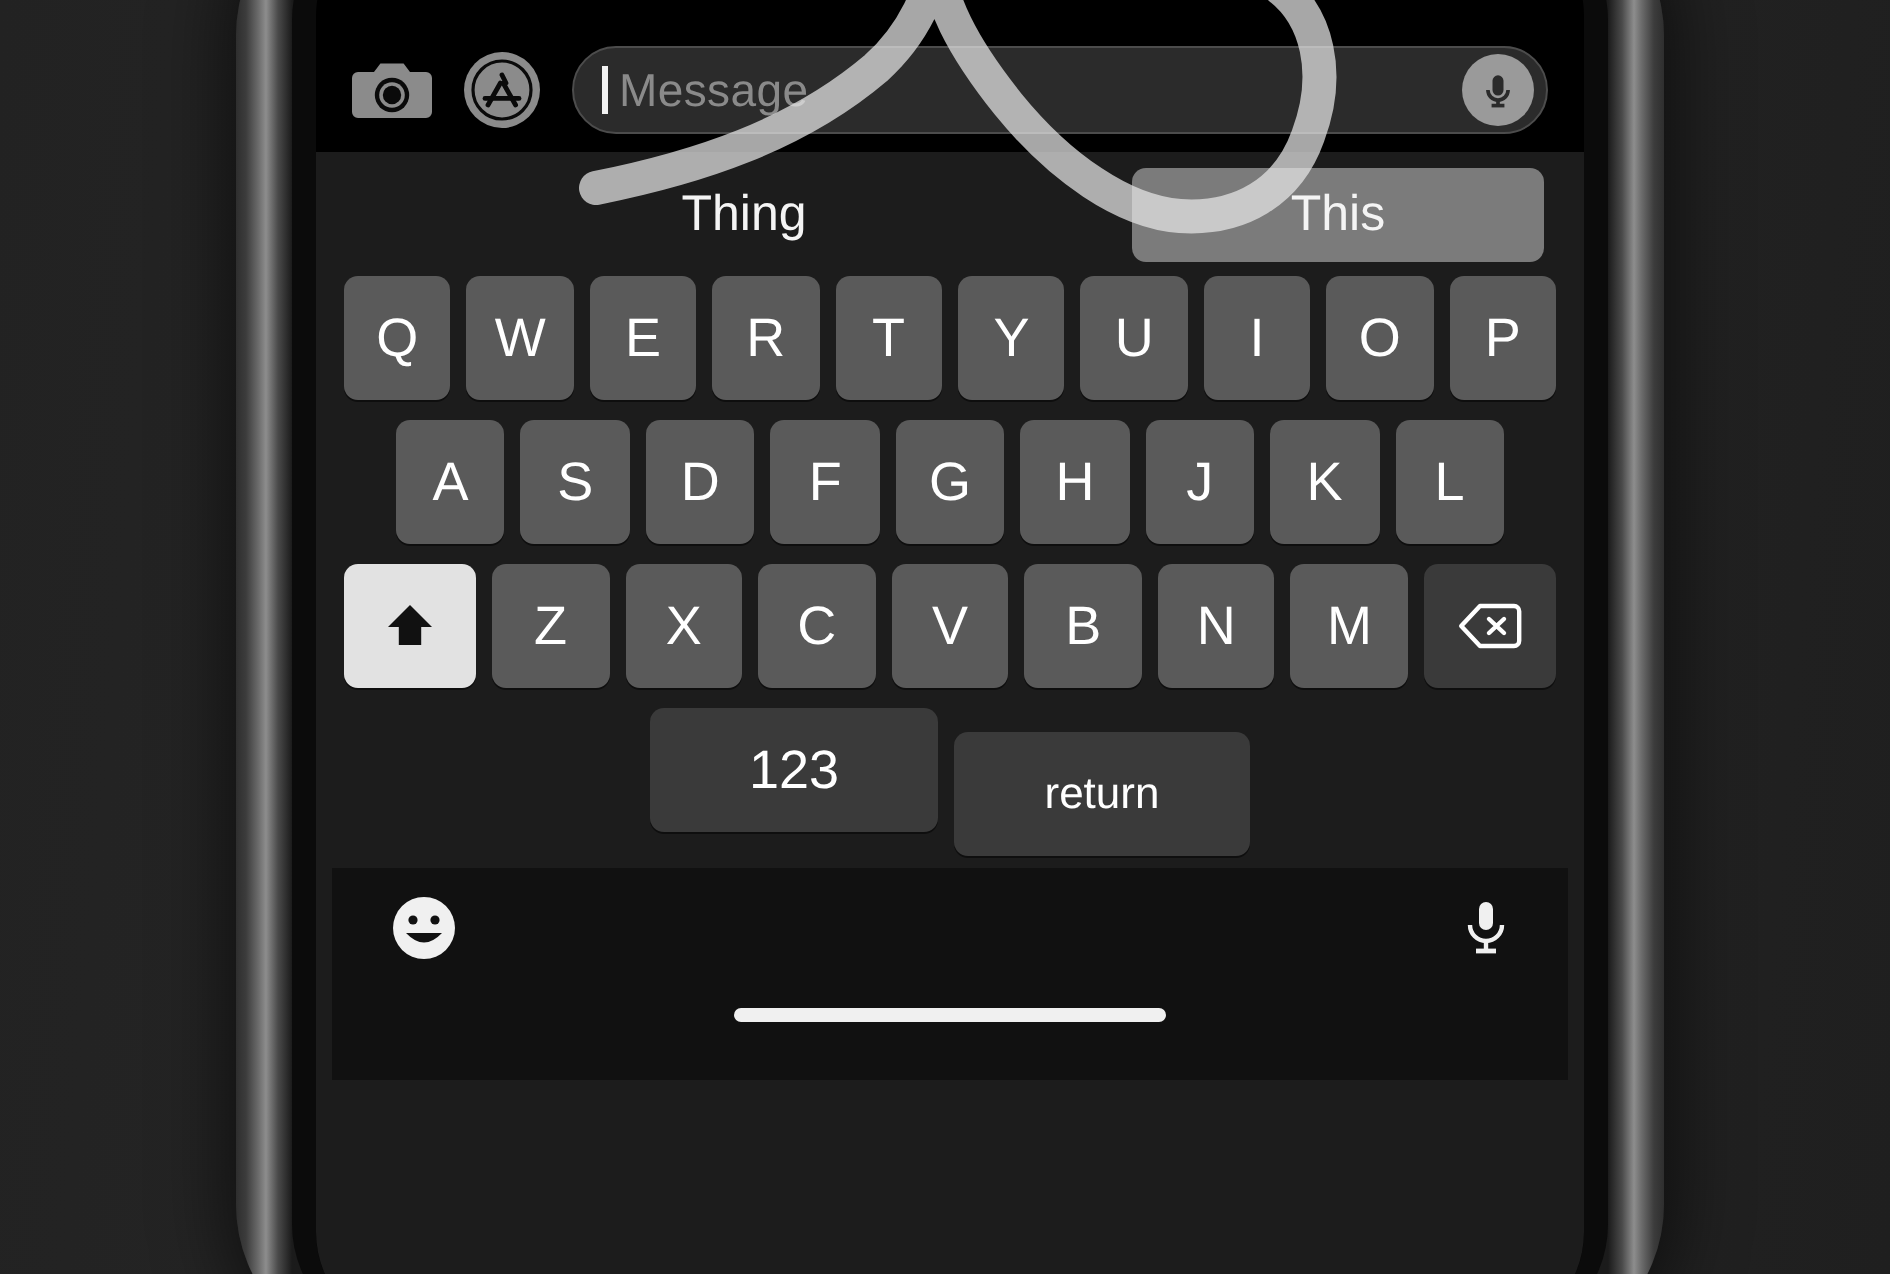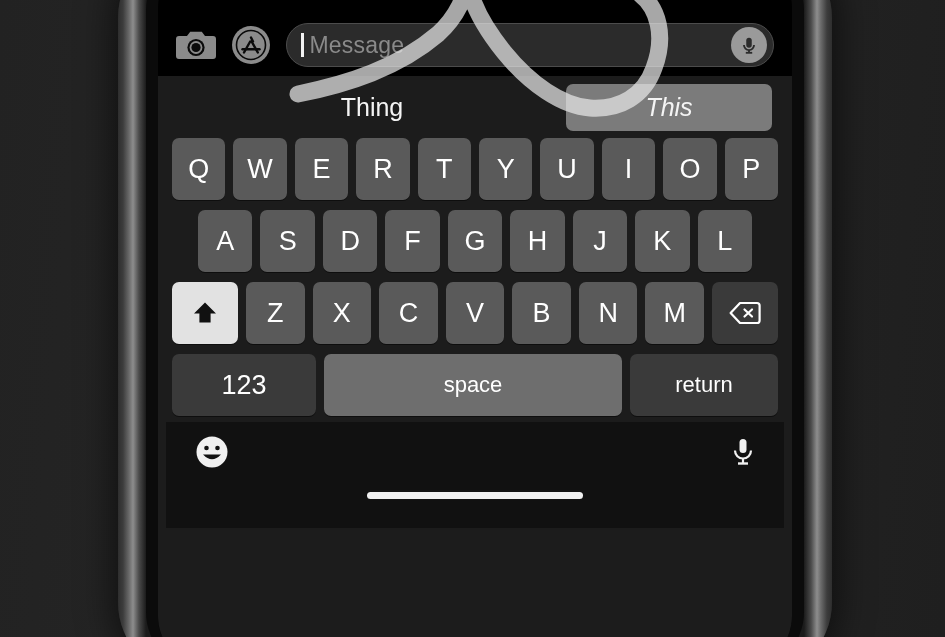--- a/index.html
+++ b/index.html
@@ -127,21 +127,20 @@
     flex: 1 1 0;
     text-align: center;
     color: #f4f4f4;
     font-size: 25px;
     padding: 9px 0;
     border-radius: 7px;
   }
   .predict.selected {
     background: #7b7b7b;
     max-width: 206px;
-    font-style: italic;
   }
 
   
   .krow {
     display: flex;
     justify-content: center;
     gap: 8px;
     margin-bottom: 10px;
     padding: 0 6px;
   }
@@ -162,21 +161,21 @@
     box-shadow: 0 1px 0 rgba(0,0,0,.5);
     user-select: none;
   }
   .key.shift-active {
     background: #e2e2e2;
     flex: 0 0 66px;
   }
   .key.del { background: #3a3a3a; flex: 0 0 66px; }
   .key.num { flex: 0 0 144px; background: #3a3a3a; font-size: 27px; }
   .key.space { flex: 1 1 auto; background: #6e6e6e; font-size: 22px; }
-  .key.return { flex: 0 0 148px; background: #3a3a3a; font-size: 22px; }
+  .key.return { flex: 0 0 148px; background: #3a3a3a; font-size: 22px; margin-top: 12px; }
 
   
   .util-row {
     height: 64px;
     display: flex;
     align-items: center;
     justify-content: space-between;
     padding: 0 28px;
     background: #111111;
   }
@@ -295,21 +294,20 @@
         <div class="key del">
           <svg viewBox="0 0 32 24" width="32" height="24">
             <path d="M11 2 H28 a2.6 2.6 0 0 1 2.6 2.6 v14.8 A2.6 2.6 0 0 1 28 22 H11 L1.6 12 Z" fill="none" stroke="#ffffff" stroke-width="2.2" stroke-linejoin="round"></path>
             <path d="M15.5 8.5 L23 15.5 M23 8.5 L15.5 15.5" stroke="#ffffff" stroke-width="2.2" stroke-linecap="round"></path>
           </svg>
         </div>
       </div>
 
       <div class="krow r4">
         <div class="key num">123</div>
-        <div class="key space">space</div>
         <div class="key return">return</div>
       </div>
 
       <div class="util-row">
         <div>
           <svg viewBox="0 0 36 36" width="36" height="36">
             <circle cx="18" cy="18" r="15.5" fill="#f0f0f0"></circle>
             <circle cx="12.5" cy="14" r="2.3" fill="#111111"></circle>
             <circle cx="23.5" cy="14" r="2.3" fill="#111111"></circle>
             <path d="M9 20.5 Q18 30 27 20.5 Z" fill="#111111"></path>

